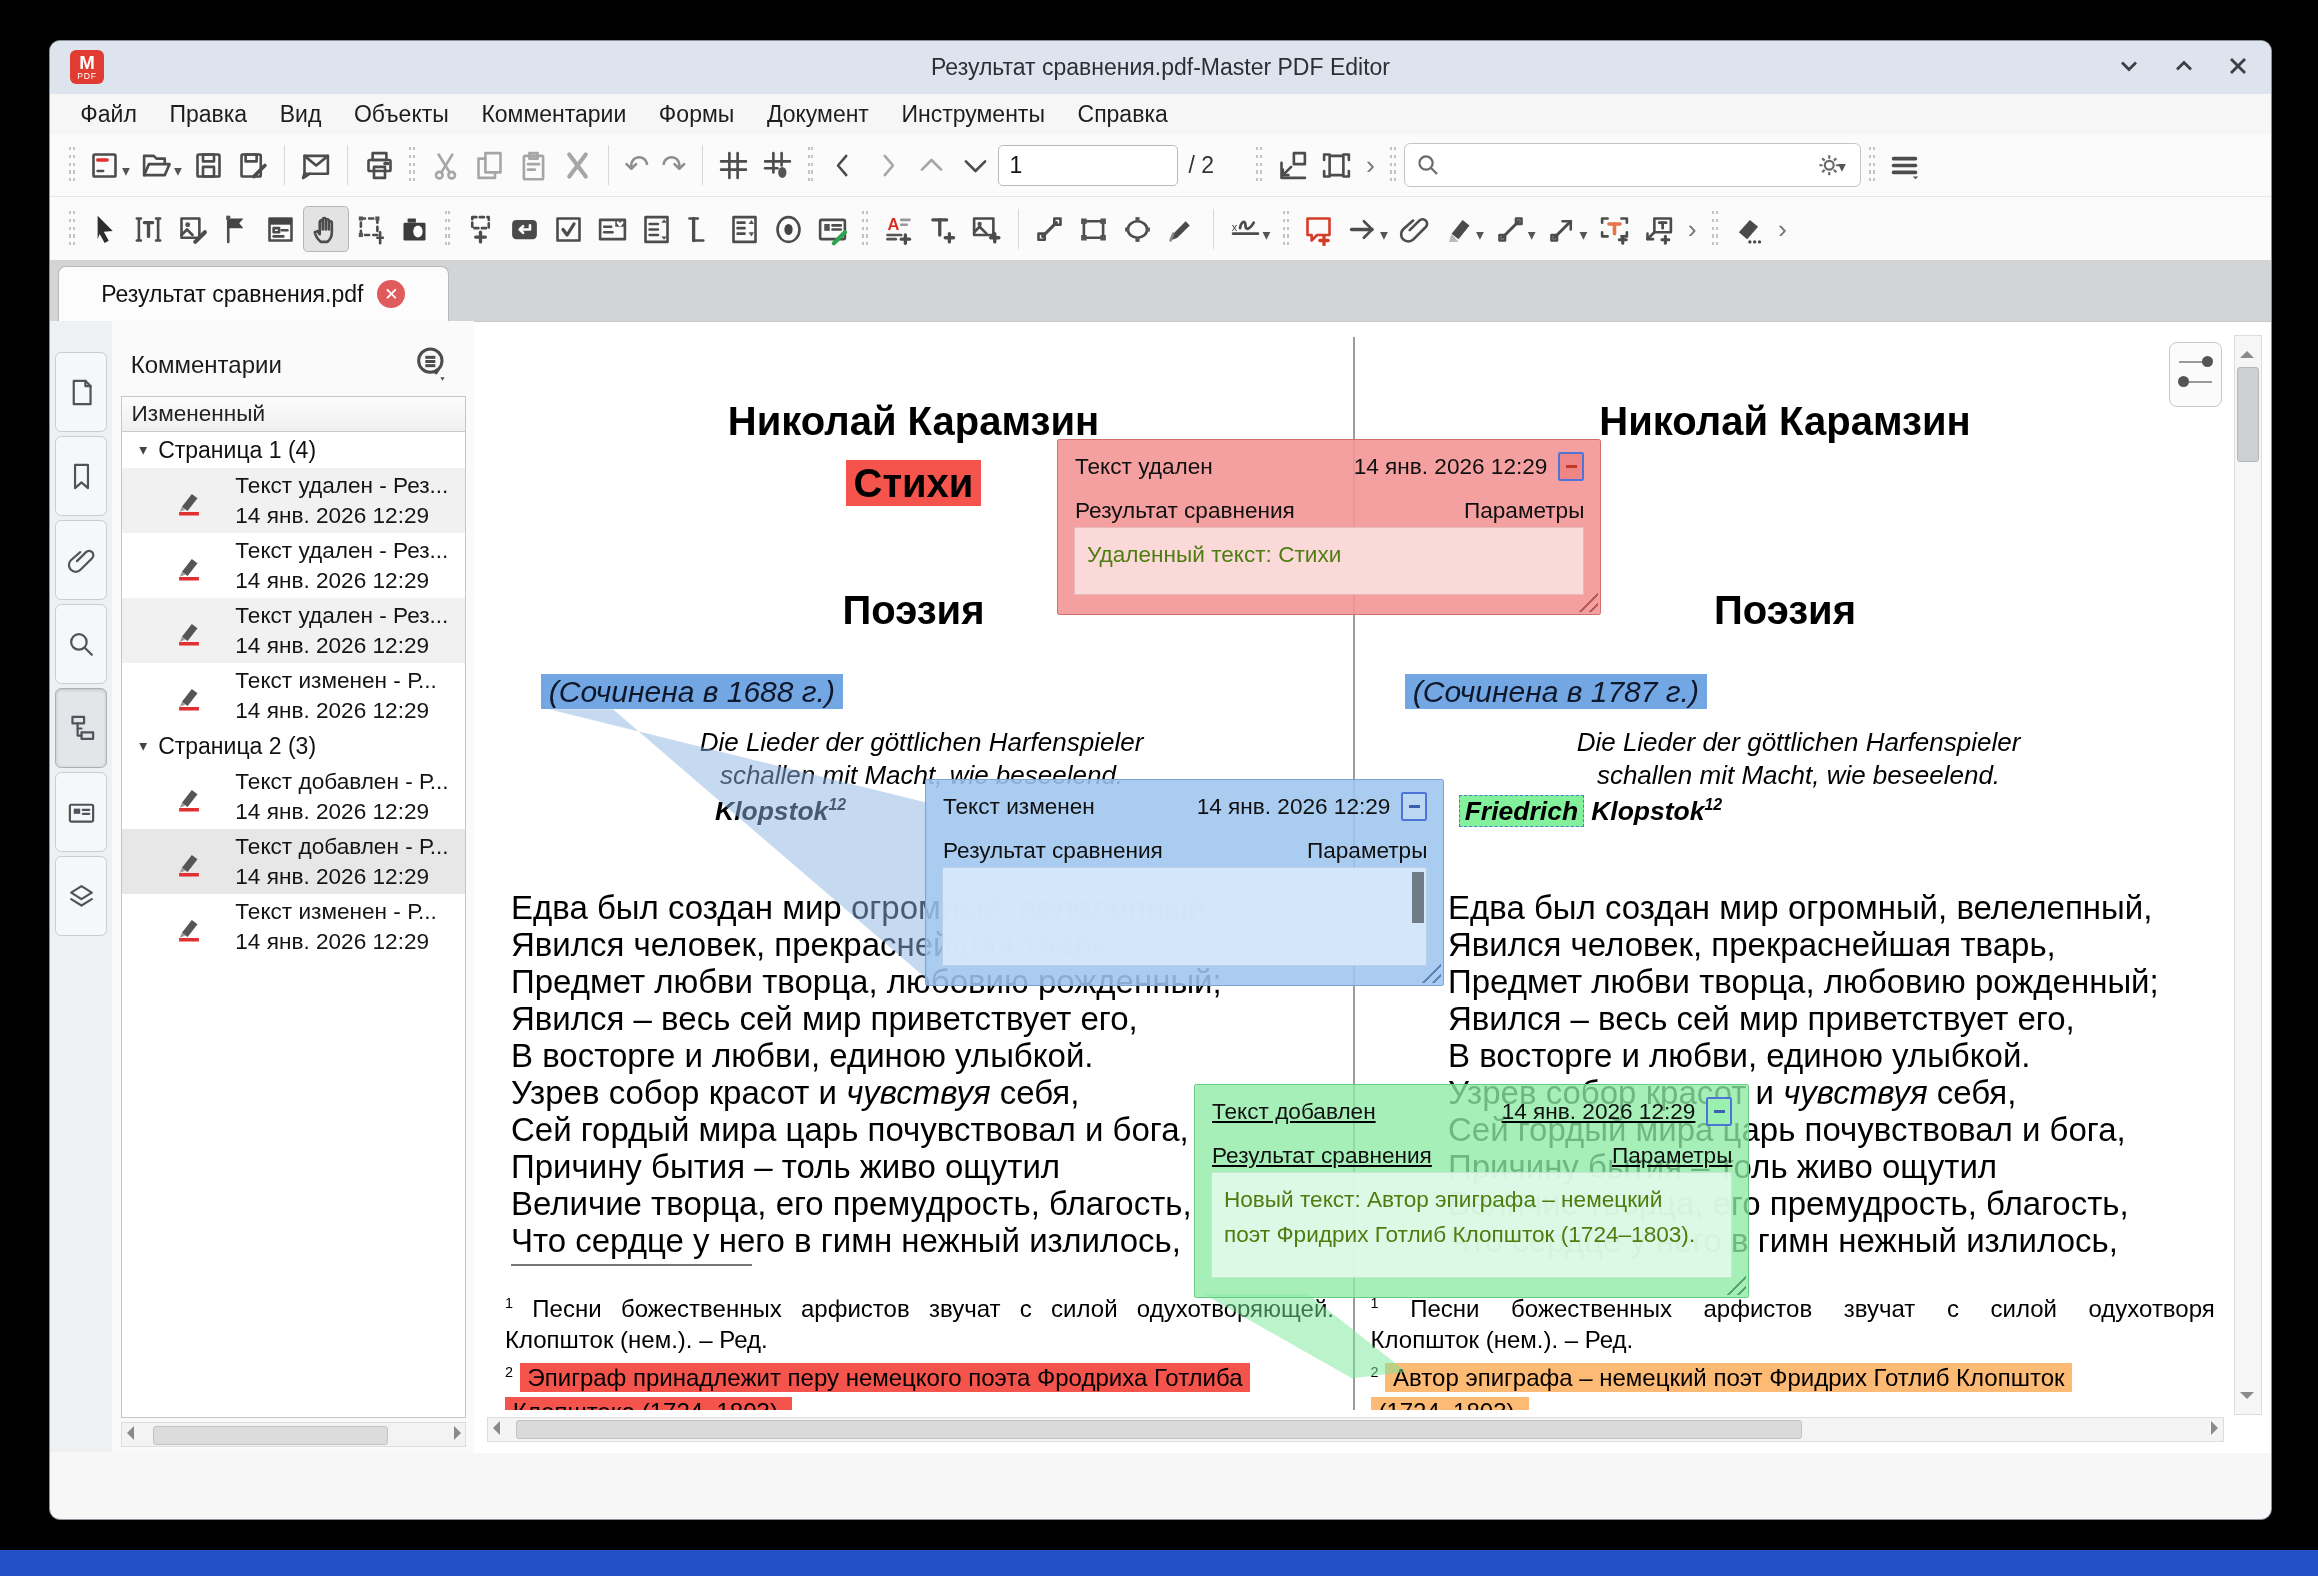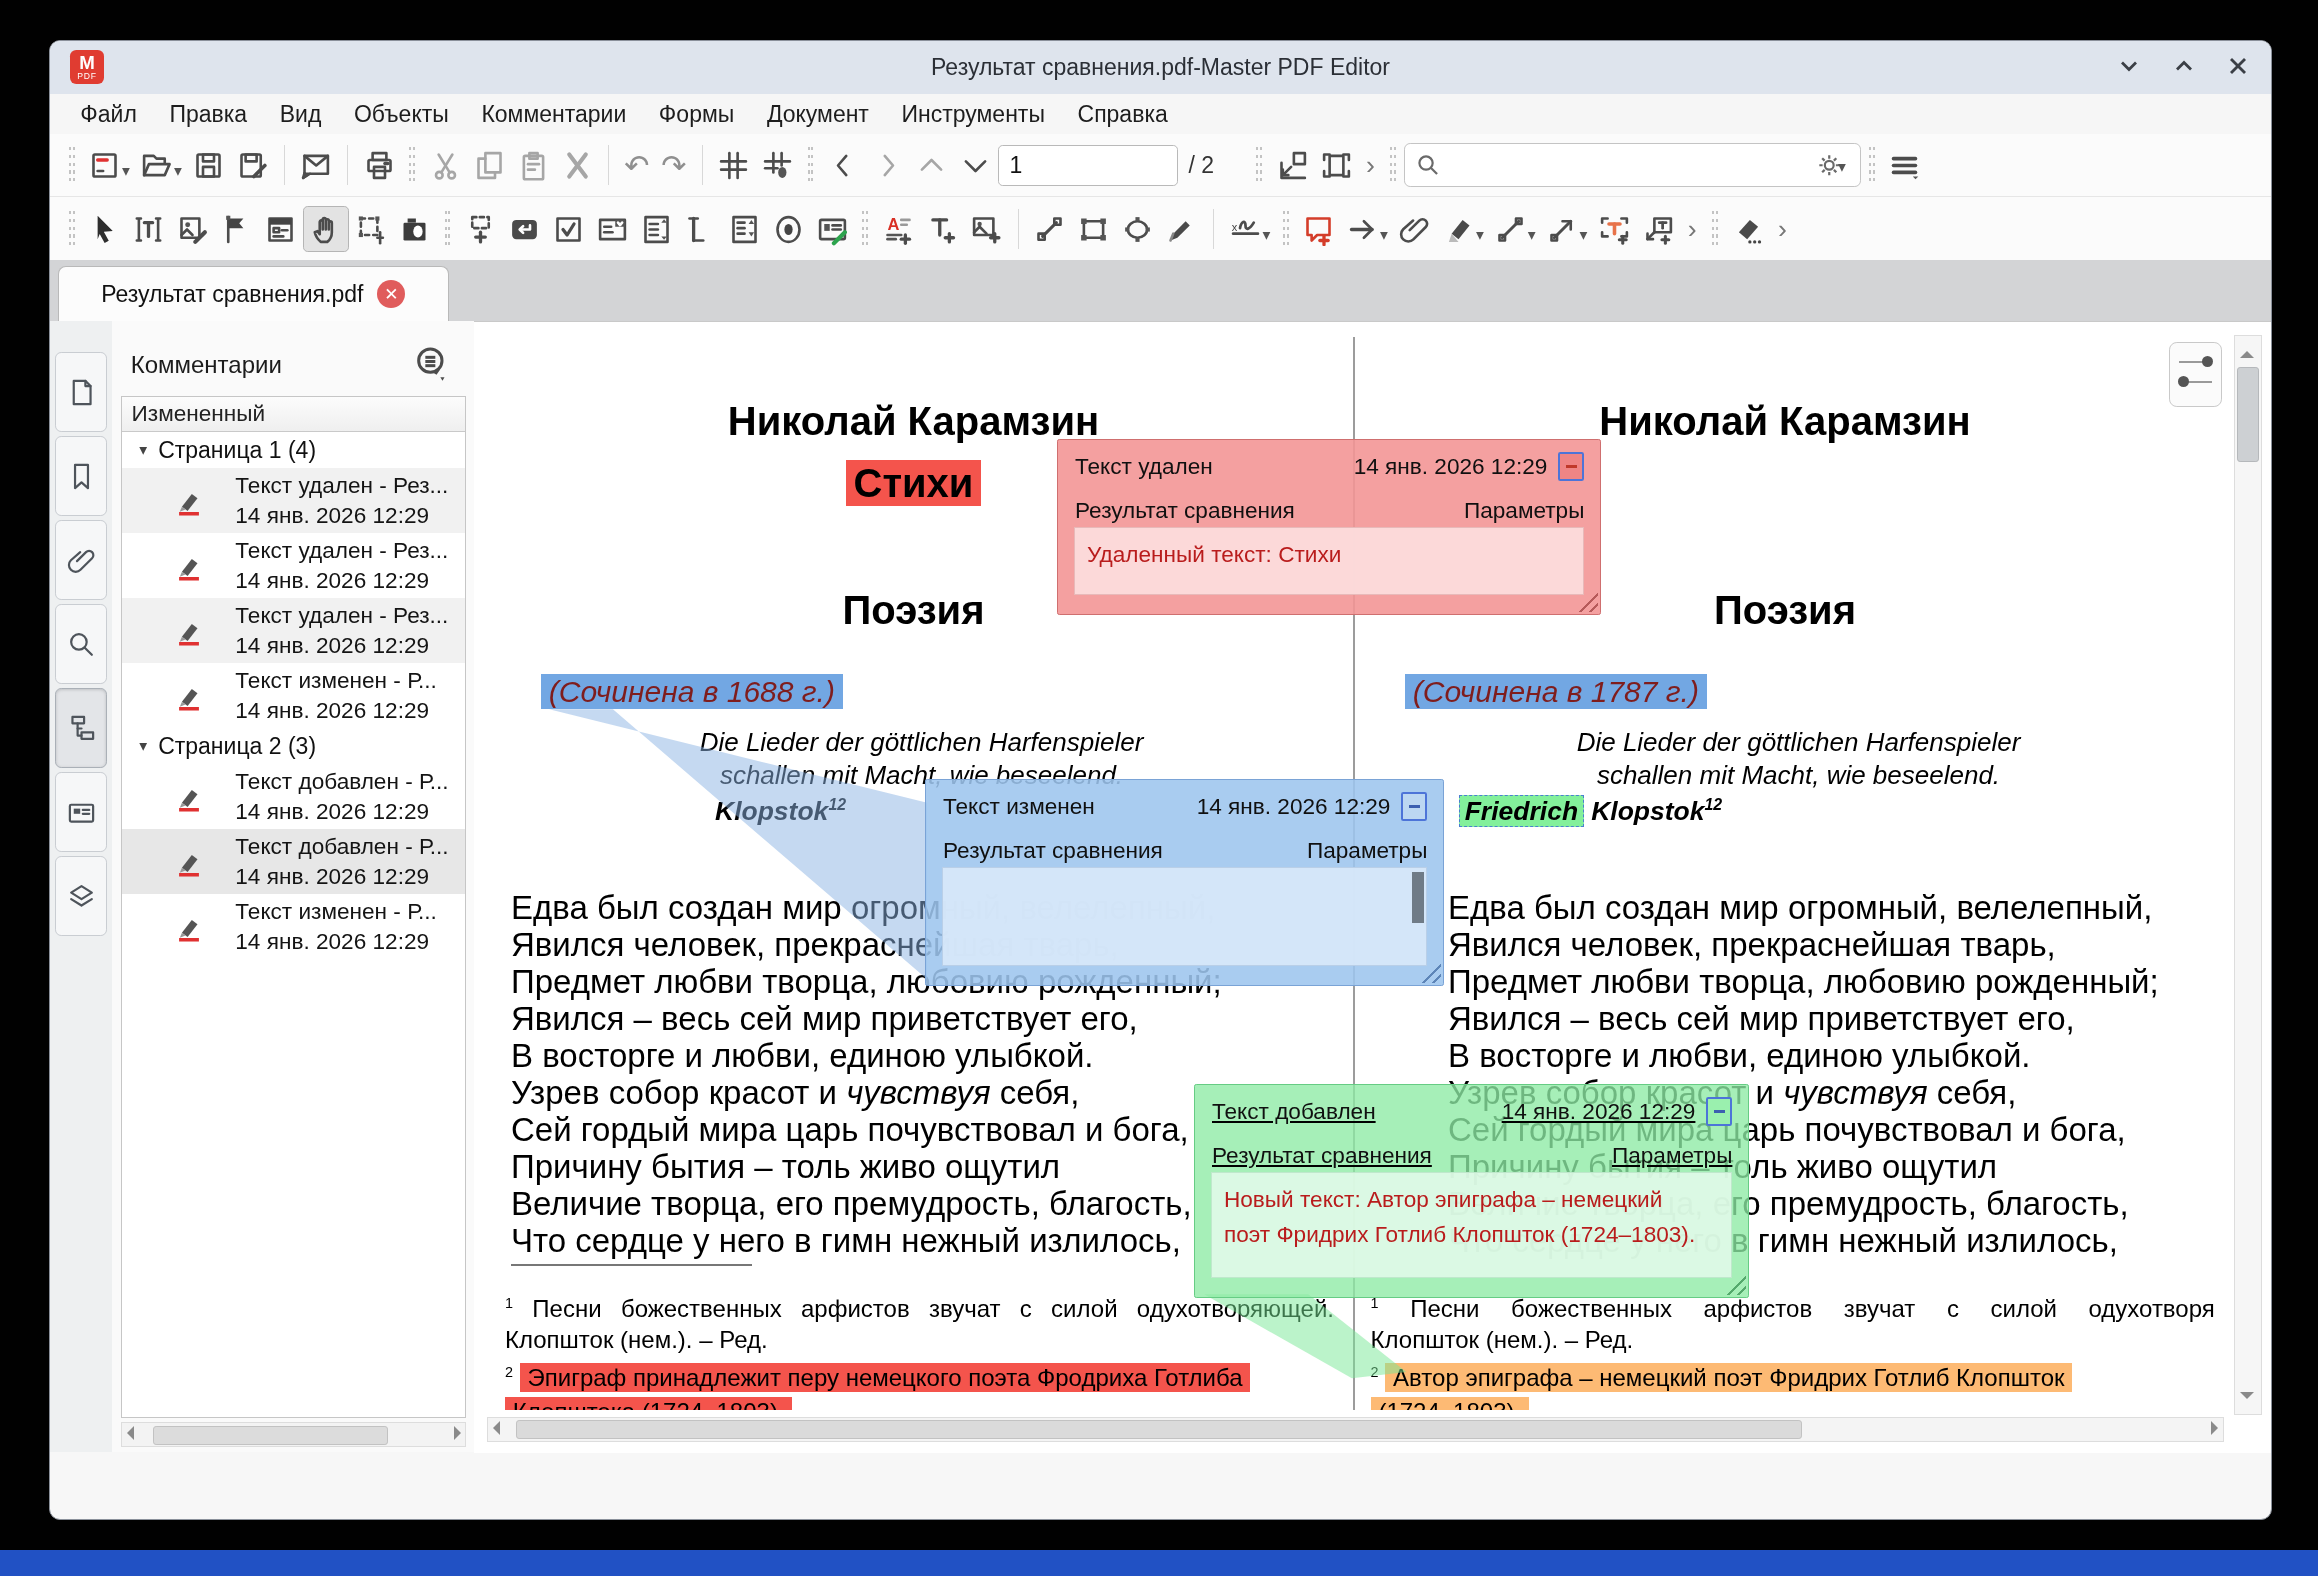--- a/index.html
+++ b/index.html
@@ -78,21 +78,21 @@
   .page{position:absolute;top:15px;height:1073px;overflow:hidden;}
   .page-left{left:0;width:879px;}
   .page-right{left:881px;width:860px;}
   .pg-divider{position:absolute;left:879px;top:15px;width:1.6px;height:1073px;background:#9c9c9c;}
   .doc-title{position:absolute;left:0;right:0;text-align:center;font-size:40px;font-weight:bold;color:#000;}
   .hl{padding:0.8px 7.8px;}
   .hl-red{background:#f4544c;}
   .hl-blue{background:#72a7e3;}
   .hl-green{background:#fdba74;}
   .hl-green-lt{background:#83f09b;border:1.6px dashed #4a7fd0;padding:0 4.7px;}
-  .date-line{position:absolute;font-size:30px;font-style:italic;color:#7f1d1d;}
+  .date-line{position:absolute;font-size:30px;font-style:italic;color:#0f172a;}
   .epigraph{position:absolute;text-align:center;font-size:26px;font-style:italic;line-height:33px;color:#000;}
   .epi-author{position:absolute;font-size:26.5px;font-weight:bold;font-style:italic;color:#000;}
   .poem{position:absolute;font-size:33px;line-height:37px;color:#000;white-space:nowrap;}
   .fn-sep{position:absolute;height:1.6px;background:#777;}
   .fn{position:absolute;font-size:24px;line-height:31px;color:#000;}
   .just{text-align:justify;text-align-last:justify;}
   sup{font-size:0.6em;}
 
   
   .wedges{position:absolute;left:0;top:0;width:1797px;height:1131px;pointer-events:none;z-index:5;}
@@ -101,21 +101,21 @@
   .p-changed{left:451px;top:457px;width:517px;height:205px;background:rgba(157,197,238,.88);border:1.6px solid #7aa3d6;}
   .p-added{left:720px;top:762px;width:553px;height:212px;background:rgba(141,235,164,.78);border:1.6px solid #66cc84;text-decoration:underline;}
   .p-row{display:flex;justify-content:space-between;align-items:center;margin:12.4px 15.6px 0 17px;font-size:22.6px;color:#101010;}
   .p-row.second{margin-top:17px;}
   .p-date{display:flex;align-items:center;gap:11px;}
   .minbtn{width:22px;height:25px;border:2.3px solid #4d74d8;border-radius:2.3px;display:flex;align-items:center;justify-content:center;}
   .minbtn .dash{width:11px;height:3.1px;background:#3c5fb0;}
   .p-deleted .minbtn{background:#ef8585;}.p-deleted .dash{background:#c0392b;}
   .p-changed .minbtn{background:#bcd7f2;}
   .p-added .minbtn{background:#9af0ae;}
-  .p-body{position:absolute;left:15.6px;right:15.6px;top:87px;bottom:18.7px;padding:9.3px 12.4px;font-size:22.6px;line-height:35px;color:#b91c1c;overflow:hidden;}
+  .p-body{position:absolute;left:15.6px;right:15.6px;top:87px;bottom:18.7px;padding:9.3px 12.4px;font-size:22.6px;line-height:35px;color:#4d7c0f;overflow:hidden;}
   .p-deleted .p-body{background:rgba(252,220,220,.95);border:0.8px solid #e8b9b9;}
   .p-changed .p-body{background:rgba(216,232,250,.92);border:0.8px solid #b9cfe8;}
   .p-added .p-body{background:rgba(226,250,233,.88);border:0.8px solid #bfe8cc;}
   .p-scroll{position:absolute;right:2.3px;top:3.9px;width:12.4px;height:51px;background:#6f7b87;}
   .grip-c{position:absolute;right:1.6px;bottom:1.6px;width:23px;height:23px;clip-path:polygon(100% 0,100% 100%,0 100%);}
   .p-deleted .grip-c{background:repeating-linear-gradient(135deg,transparent 0 4.7px,#b65a5a 4.7px 7px);}
   .p-changed .grip-c{background:repeating-linear-gradient(135deg,transparent 0 4.7px,#5d85b8 4.7px 7px);}
   .p-added .grip-c{background:repeating-linear-gradient(135deg,transparent 0 4.7px,#54a96c 4.7px 7px);}
 
   

